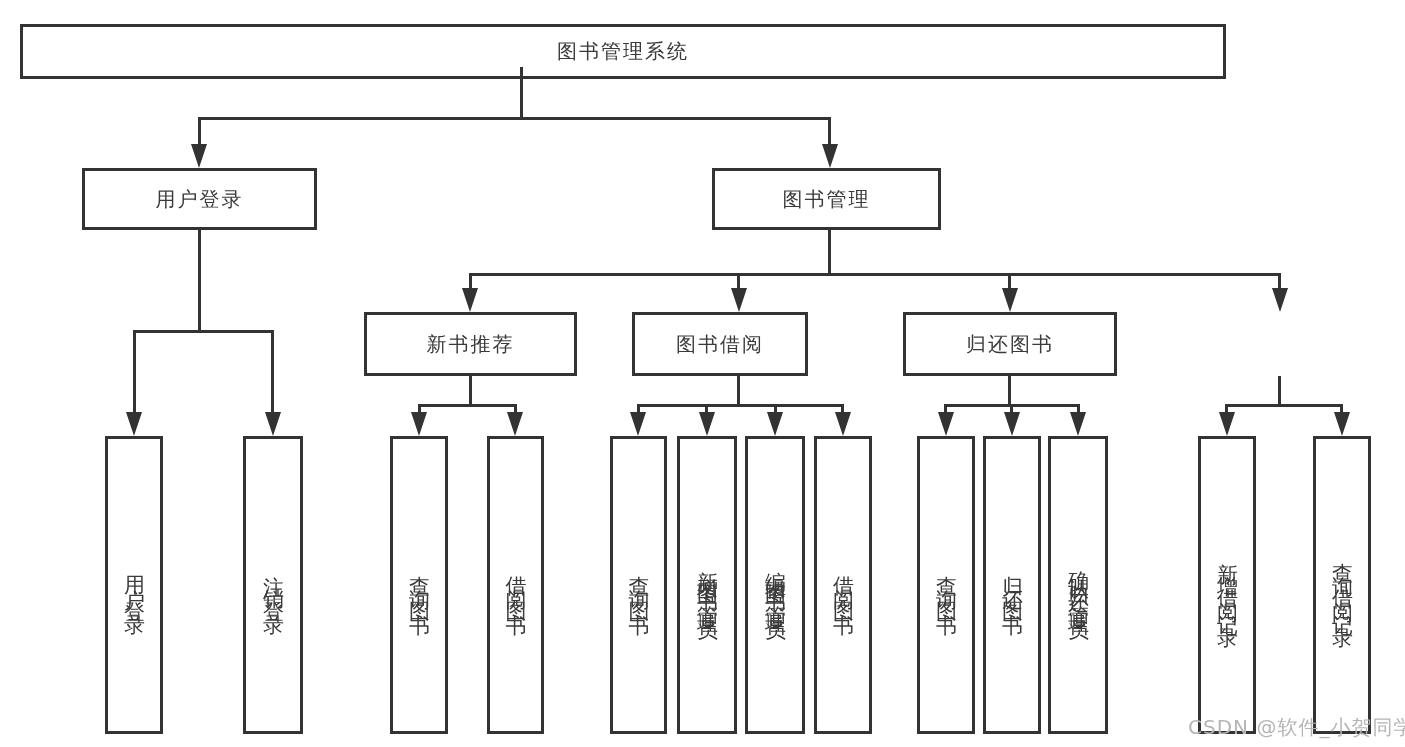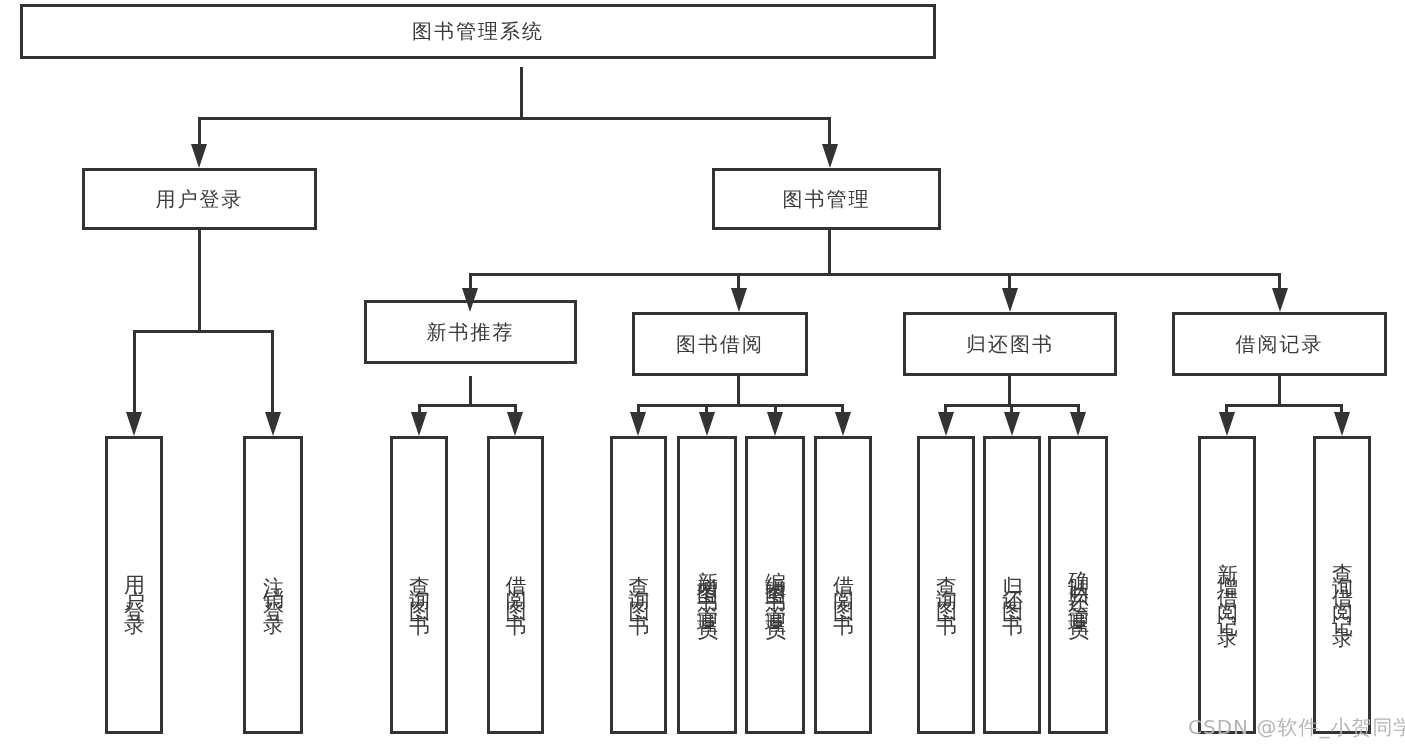--- a/index.html
+++ b/index.html
@@ -31,29 +31,28 @@
   .watermark{
     position:absolute;left:1188px;top:714px;
     font-size:20px;color:#b5b5b5;letter-spacing:1px;white-space:nowrap;z-index:5;
   }
 </style>
 </head>
 <body>
 
 <div id="canvas">
 
-  <div class="box hbox" style="left:20px;top:4px;width:916px;height:55px">图书管理系统</div>
+  <div class="box hbox" style="left:20px;top:24px;width:1206px;height:55px">图书管理系统</div>
 
   <div class="box hbox" style="left:82px;top:168px;width:235px;height:62px">用户登录</div>
   <div class="box hbox" style="left:712px;top:168px;width:229px;height:62px">图书管理</div>
 
-  <div class="box hbox" style="left:364px;top:300px;width:213px;height:64px">新书推荐</div>
+  <div class="box hbox" style="left:364px;top:312px;width:213px;height:64px">新书推荐</div>
   <div class="box hbox" style="left:632px;top:312px;width:176px;height:64px">图书借阅</div>
   <div class="box hbox" style="left:903px;top:312px;width:214px;height:64px">归还图书</div>
-  <div class="box hbox" style="left:1172px;top:312px;width:215px;height:64px">借阅记录</div>
 
   <div class="box vbox" style="left:105px;top:436px;width:58px;height:298px">用户登录</div>
   <div class="box vbox" style="left:243px;top:436px;width:60px;height:298px">注销登录</div>
 
   <div class="box vbox" style="left:390px;top:436px;width:58px;height:298px">查询图书</div>
   <div class="box vbox" style="left:487px;top:436px;width:57px;height:298px">借阅图书</div>
 
   <div class="box vbox" style="left:610px;top:436px;width:57px;height:298px">查询图书</div>
   <div class="box vbox long" style="left:677px;top:436px;width:60px;height:298px">新增图书（管理员）</div>
   <div class="box vbox long" style="left:745px;top:436px;width:60px;height:298px">编辑图书（管理员）</div>

